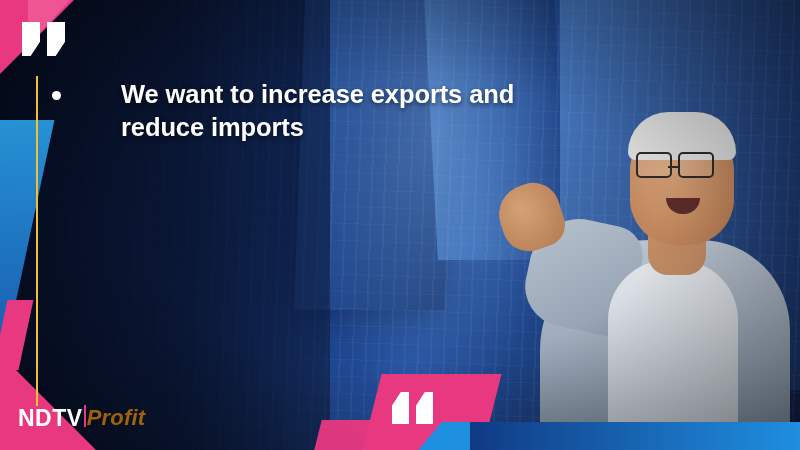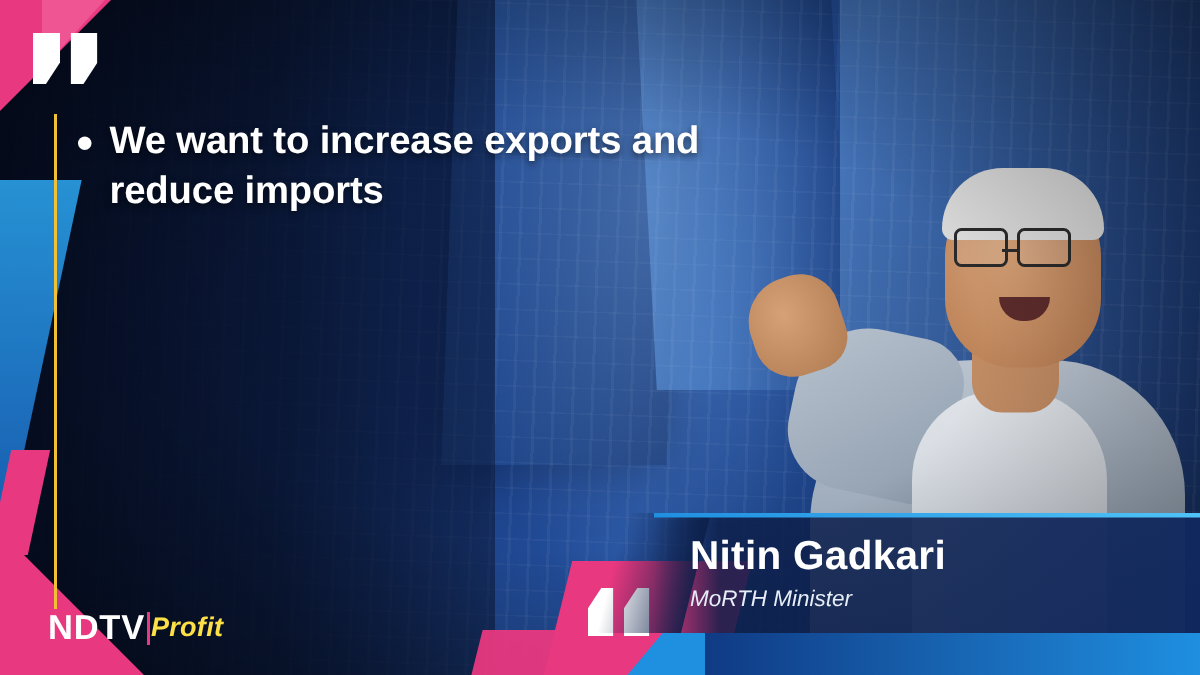--- a/index.html
+++ b/index.html
@@ -184,20 +184,21 @@
     border-radius: 50%;
     background: #ffffff;
     margin: 13px 12px 0 0;
   }
   .bullet-text {
     font-size: 25.5px;
     font-weight: bold;
     line-height: 1.30;
     letter-spacing: -0.1px;
     text-shadow: 0 2px 5px rgba(0,0,0,.55);
+    margin-left: 48px;
   }
 
   
   .person {
     position: absolute;
     right: -10px;
     bottom: 0;
     width: 330px;
     height: 450px;
     pointer-events: none;
@@ -311,39 +312,39 @@
     position: relative;
     color: #e7eef7;
     font-size: 15px;
     font-style: italic;
     margin-top: 5px;
   }
 
   
   .logo {
     position: absolute;
-    left: 32px; bottom: 18px;
+    left: 18px; bottom: 18px;
     display: flex;
-    align-items: center;
+    align-items: flex-start;
     gap: 1px;
   }
   .logo-ndtv {
     color: #ffffff;
     font-size: 23px;
     font-weight: bold;
     letter-spacing: .5px;
     font-family: "Liberation Sans", sans-serif;
   }
   .logo-bar {
     width: 2px; height: 22px;
     background: #e8387f;
   }
   .logo-profit {
-    color: #fde047;
-    font-size: 18px;
+    color: #a16207;
+    font-size: 22px;
     font-weight: bold;
     font-style: italic;
     letter-spacing: .2px;
   }
 </style>
 </head>
 <body>
 
 <div id="card">
 
@@ -391,25 +392,20 @@
       <div class="q"></div>
   </div>
 
   <div class="quote-list">
     <div class="bullet-row">
       <span class="bullet-dot"></span>
       <span class="bullet-text">We want to increase exports and reduce imports</span>
     </div>
   </div>
 
-  <div class="nameplate">
-    <div class="np-top-line"></div>
-    <div class="np-name">Nitin Gadkari</div>
-    <div class="np-role">MoRTH Minister</div>
-  </div>
 
   <div class="logo">
     <span class="logo-ndtv">NDTV</span>
     <span class="logo-bar"></span>
     <span class="logo-profit">Profit</span>
   </div>
 
 </div>
 
 </body></html>

